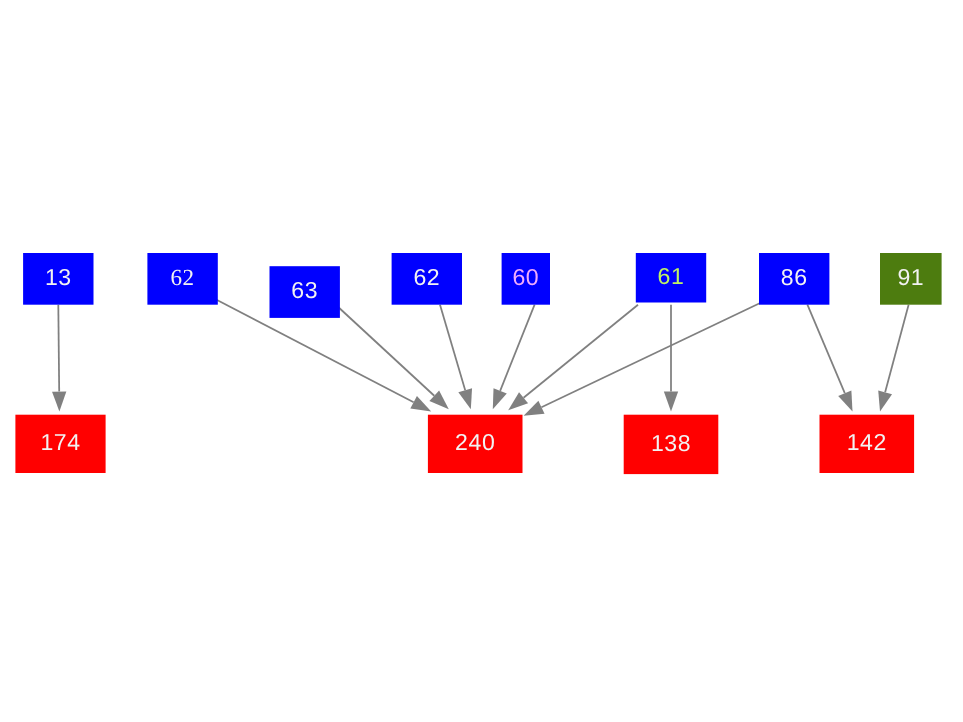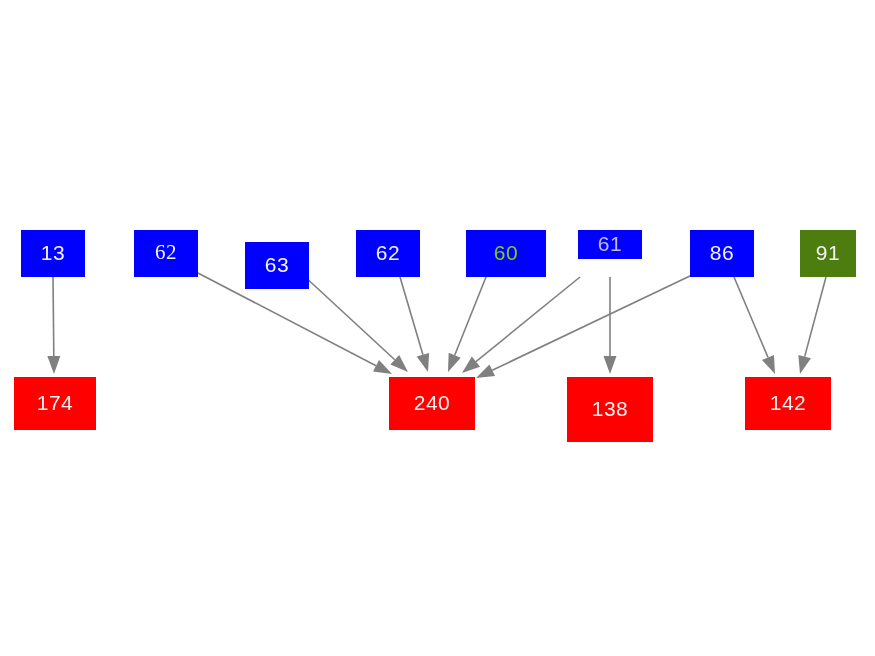--- a/index.html
+++ b/index.html
@@ -100,39 +100,39 @@
       </div>
       <div class="graph-node node-source" style="left: 134px; top: 230px; width: 64px; height: 47px; background: rgb(0, 0, 255); color: rgb(242, 242, 242); font-family: Liberation Serif, serif;">
         <span class="node-label">62</span>
       </div>
       <div class="graph-node node-source" style="left: 245px; top: 230px; width: 64px; height: 47px; background: rgb(0, 0, 255); color: rgb(242, 242, 242); margin-top: 12px;">
         <span class="node-label">63</span>
       </div>
       <div class="graph-node node-source" style="left: 356px; top: 230px; width: 64px; height: 47px; background: rgb(0, 0, 255); color: rgb(242, 242, 242);">
         <span class="node-label">62</span>
       </div>
-      <div class="graph-node node-source" style="left: 466px; top: 230px; width: 80px; height: 47px; background: rgb(0, 0, 255); color: #84cc16;">
+      <div class="graph-node node-source" style="left: 456px; top: 230px; width: 44px; height: 47px; background: rgb(0, 0, 255); color: #f0abfc;">
         <span class="node-label">60</span>
       </div>
-      <div class="graph-node node-source" style="left: 578px; top: 230px; width: 64px; height: 29px; background: rgb(0, 0, 255); color: #c4b5fd;">
+      <div class="graph-node node-source" style="left: 578px; top: 230px; width: 64px; height: 45px; background: rgb(0, 0, 255); color: #bef264;">
         <span class="node-label">61</span>
       </div>
       <div class="graph-node node-source" style="left: 690px; top: 230px; width: 64px; height: 47px; background: rgb(0, 0, 255); color: rgb(242, 242, 242);">
         <span class="node-label">86</span>
       </div>
       <div class="graph-node node-source" style="left: 800px; top: 230px; width: 56px; height: 47px; background: #4d7c0f; color: rgb(242, 242, 242);">
         <span class="node-label">91</span>
       </div>
       <div class="graph-node node-target" style="left: 14px; top: 377px; width: 82px; height: 53px; background: rgb(255, 0, 0); color: rgb(242, 242, 242);">
         <span class="node-label">174</span>
       </div>
       <div class="graph-node node-target" style="left: 389px; top: 377px; width: 86px; height: 53px; background: rgb(255, 0, 0); color: rgb(242, 242, 242);">
         <span class="node-label">240</span>
       </div>
-      <div class="graph-node node-target" style="left: 567px; top: 377px; width: 86px; height: 65px; background: rgb(255, 0, 0); color: rgb(242, 242, 242);">
+      <div class="graph-node node-target" style="left: 567px; top: 377px; width: 86px; height: 54px; background: rgb(255, 0, 0); color: rgb(242, 242, 242);">
         <span class="node-label">138</span>
       </div>
       <div class="graph-node node-target" style="left: 745px; top: 377px; width: 86px; height: 53px; background: rgb(255, 0, 0); color: rgb(242, 242, 242);">
         <span class="node-label">142</span>
       </div>
     </div>
 
 </div>
 
 </body></html>

